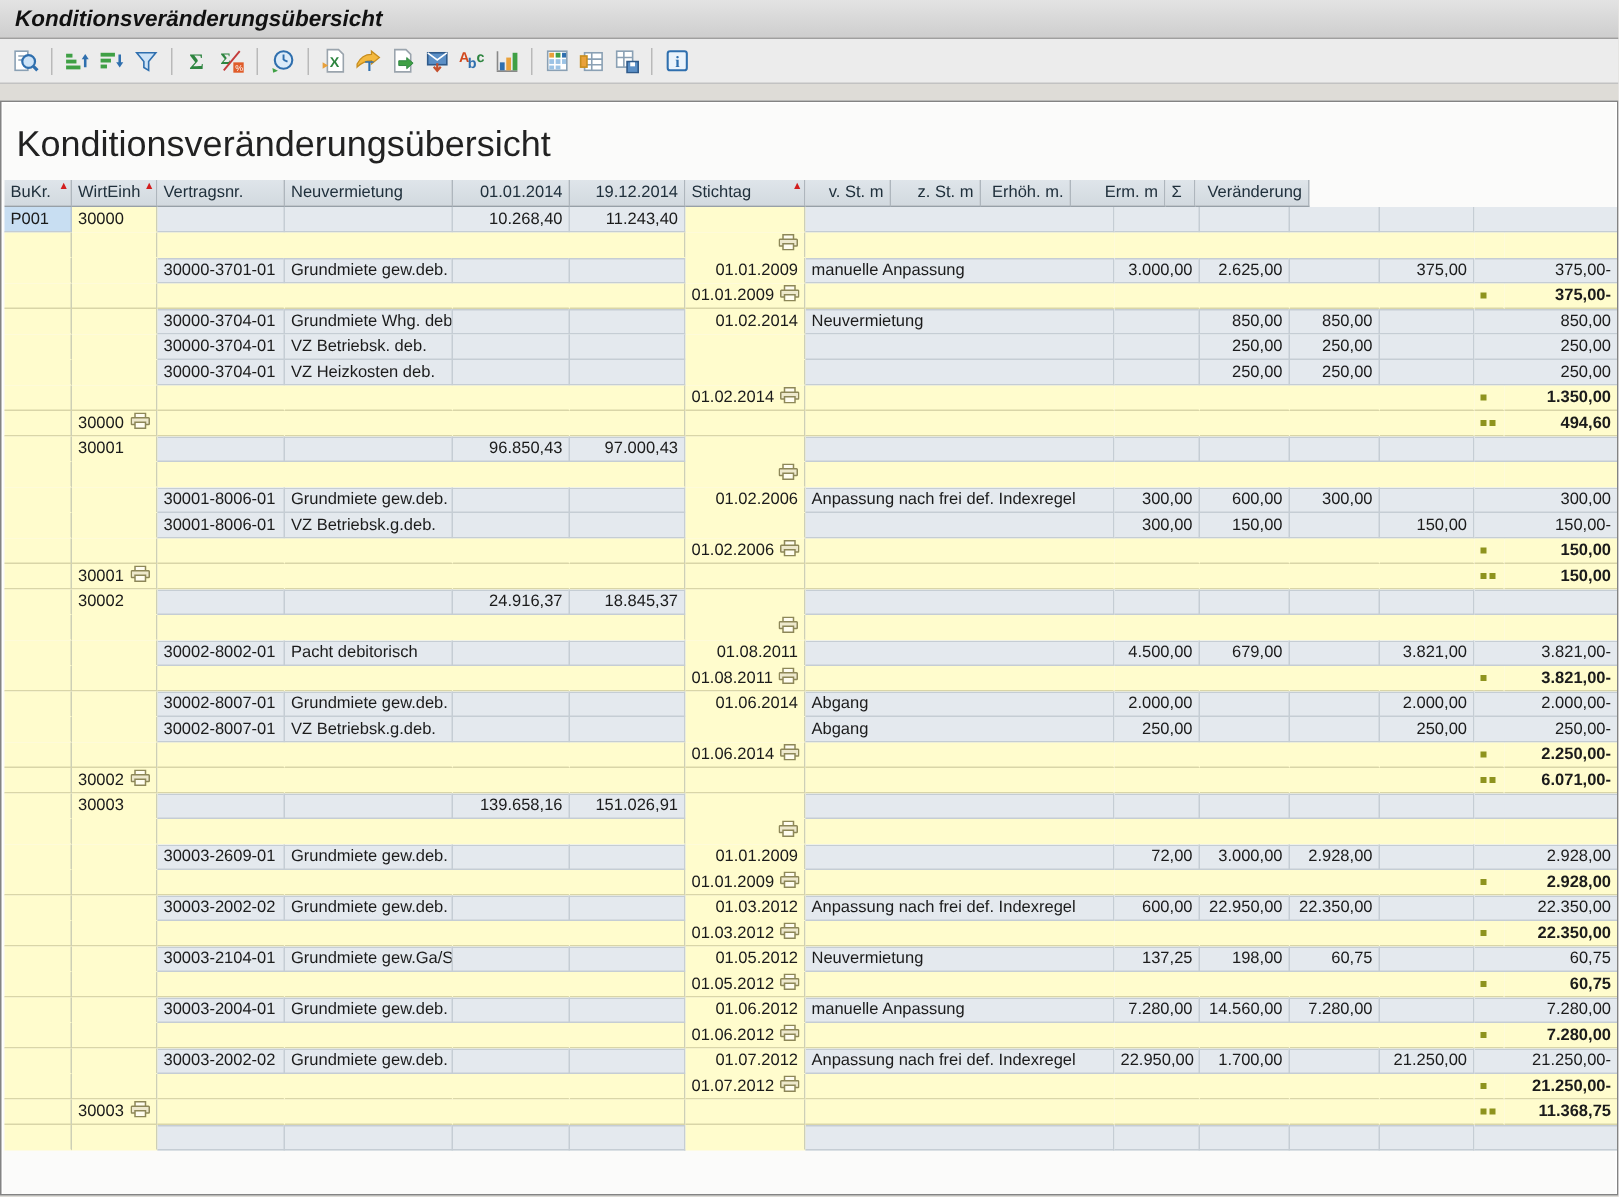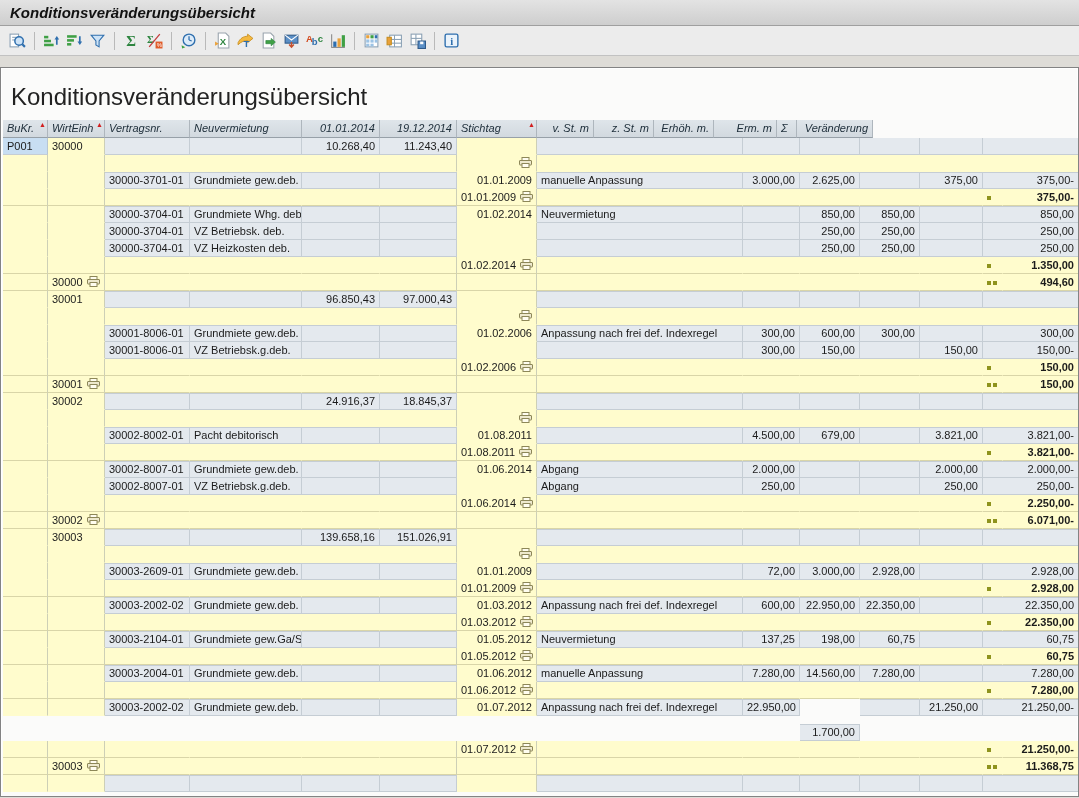--- a/index.html
+++ b/index.html
@@ -33,21 +33,21 @@
     white-space:nowrap; border-right:1px solid transparent; border-bottom:1px solid transparent; }
   .num { text-align:right; }
   .bold { font-weight:bold; }
   .y  { background:#fffccd; }
   .g  { background:#e4e9ee; border-right-color:#c5cdd4; border-bottom-color:#c5cdd4; }
   .b  { background:#c8def2; border-right-color:#b7c5d2; border-bottom-color:#c5cdd4; }
   .tl { box-shadow:inset 0 1px 0 #c5cdd4; }
   .vr { border-right-color:#cdcfb6; }
   .hb { border-bottom-color:#d9d5a8; }
   .thead .c { height:18px; line-height:17px; background:linear-gradient(#dfe5ea,#d2d9df);
-    border-right-color:#aeb6bd; border-bottom-color:#97a0a8; color:#20303c; position:relative;font-style:italic; }
+    border-right-color:#aeb6bd; border-bottom-color:#97a0a8; color:#20303c; position:relative; }
   .sort { position:absolute; top:0px; right:1px; font-size:7px; line-height:9px; color:#d21e1e; }
   .sq { display:inline-block; width:4px; height:4px; background:#8e931e; margin:0 2px 1px 0;
     vertical-align:middle; }
   .prn { display:inline-block; vertical-align:-1px; margin-left:4px; line-height:0; }
 </style>
 </head>
 <body>
 
 <div class="titlebar">
   <span class="wt">Konditionsveränderungsübersicht</span>
@@ -792,21 +792,21 @@
       <div class="tr r-detail">
         <div class="c y vr" style="width: 45px;"></div>
         <div class="c y vr" style="width: 57px;"></div>
         <div class="c g tl" style="width: 85px;"><span>30003-2002-02</span></div>
         <div class="c g tl" style="width: 112px;"><span>Grundmiete gew.deb.</span></div>
         <div class="c g tl num" style="width: 78px;"></div>
         <div class="c g tl num" style="width: 77px;"></div>
         <div class="c y vr num" style="width: 80px;"><span>01.07.2012</span></div>
         <div class="c g tl" style="width: 206px;"><span>Anpassung nach frei def. Indexregel</span></div>
         <div class="c g tl num" style="width: 57px;"><span>22.950,00</span></div>
-        <div class="c g tl num" style="width: 60px; margin-top: 25px;"><span>1.700,00</span></div>
+        <div class="c g tl num" style="width: 60px;"><span>1.700,00</span></div>
         <div class="c g tl num" style="width: 60px;"></div>
         <div class="c g tl num" style="width: 63px;"><span>21.250,00</span></div>
         <div class="c g num tl" style="width: 96px;">21.250,00-</div>
       </div>
       <div class="tr r-sub1">
         <div class="c y vr hb" style="width: 45px;"></div>
         <div class="c y vr hb" style="width: 57px;"></div>
         <div class="c y hb" style="width: 85px;"></div>
         <div class="c y hb" style="width: 112px;"></div>
         <div class="c y hb num" style="width: 78px;"></div>

